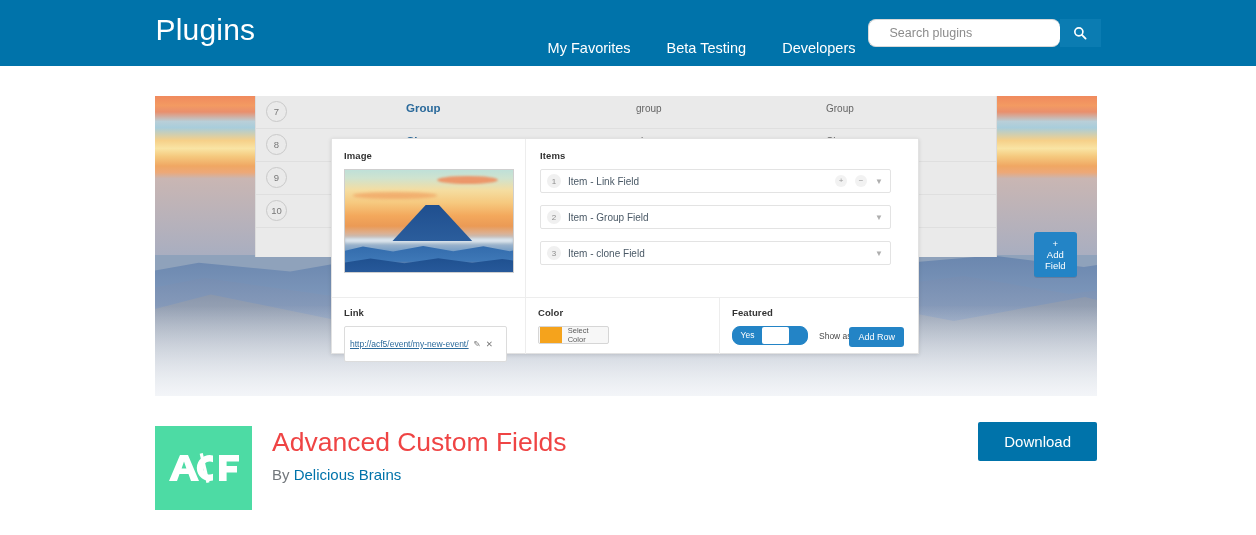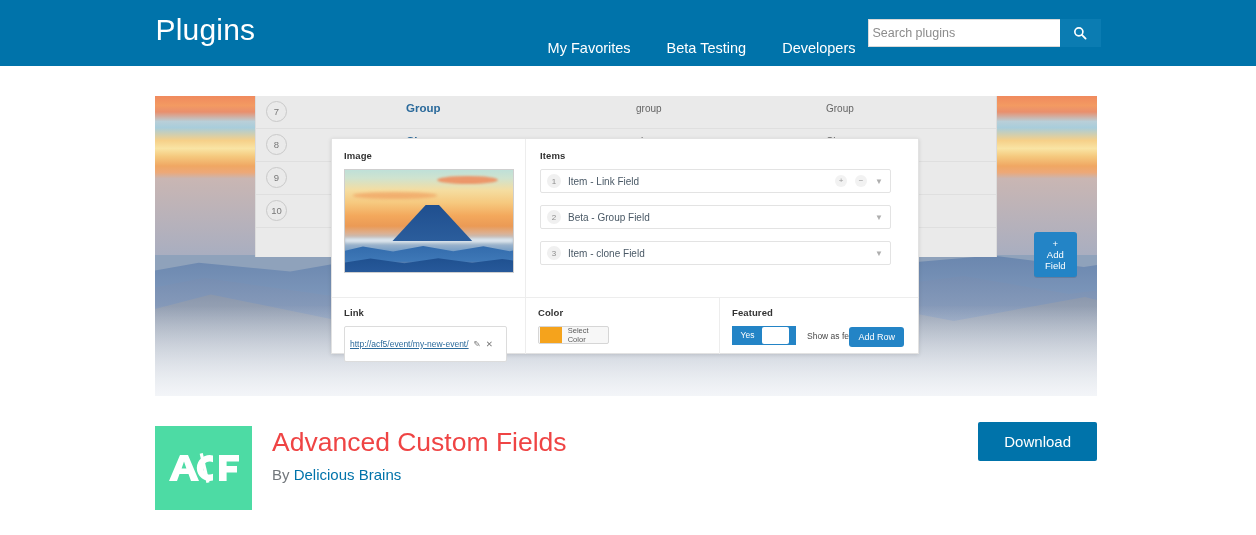--- a/index.html
+++ b/index.html
@@ -35,24 +35,24 @@
     color: #ffffff; text-decoration: none;
     font-size: 14.5px; white-space: nowrap;
   }
   .search-wrap {
     position: absolute; right: 0; top: 19px;
     display: flex; height: 28px;
   }
   .search-input {
     width: 192px; height: 28px;
     border: 1px solid #d9d9d9; border-right: none;
-    background: #fff; padding: 0 4px;
+    background: #fff; padding: 0 21px;
     font-size: 12.5px; color: #555;
     font-family: "Liberation Sans", sans-serif;
-    outline: none; border-radius: 0;
+    outline: none; border-radius: 8px;
   }
   .search-input::placeholder { color: #8c8c8c; }
   .search-btn {
     width: 41px; height: 28px;
     background: #0b7cb2; border: 1px solid #0b7cb2;
     display: flex; align-items: center; justify-content: center;
     cursor: pointer; padding: 0;
   }
   .search-btn svg { display:block; }
 
@@ -261,22 +261,22 @@
   .color-box {
     display: flex; align-items: center;
     border: 1px solid #d6d6d6; border-radius: 2px;
     height: 18px; width: 71px; background: #f7f7f7;
   }
   .color-swatch { width: 22px; height: 16px; background: #f5a31c; margin: 1px; }
   .color-text { font-size: 7.5px; color: #5a5a5a; margin-left: 5px; }
   .toggle-wrap { display: flex; align-items: center; }
   .toggle {
     display: flex; align-items: center;
-    width: 64px; height: 19px;
-    border: 1px solid #2384c6; border-radius: 0;
+    width: 76px; height: 19px;
+    border: 1px solid #2384c6; border-radius: 8px;
     background: #2384c6; overflow: hidden; cursor: pointer;
   }
   .toggle-yes {
     width: 29px; text-align: center; color: #fff;
     font-size: 8.5px; line-height: 17px;
   }
   .toggle-knob { width: 27px; height: 17px; background: #fff; border-radius: 2px; }
   .toggle-note { margin-left: 11px; font-size: 8.5px; color: #4a4a4a; }
 
   
@@ -397,21 +397,21 @@
           <div class="item-label">Item - Link Field</div>
           <div class="item-ctrls">
             <span class="ic-circle">+</span>
             <span class="ic-circle">−</span>
             <span class="ic-caret">▼</span>
           </div>
         </div>
 
         <div class="item-row">
           <div class="item-num">2</div>
-          <div class="item-label">Beta - Group Field</div>
+          <div class="item-label">Item - Group Field</div>
           <div class="item-ctrls">
             <span class="ic-caret">▼</span>
           </div>
         </div>
 
         <div class="item-row">
           <div class="item-num">3</div>
           <div class="item-label">Item - clone Field</div>
           <div class="item-ctrls">
             <span class="ic-caret">▼</span>

